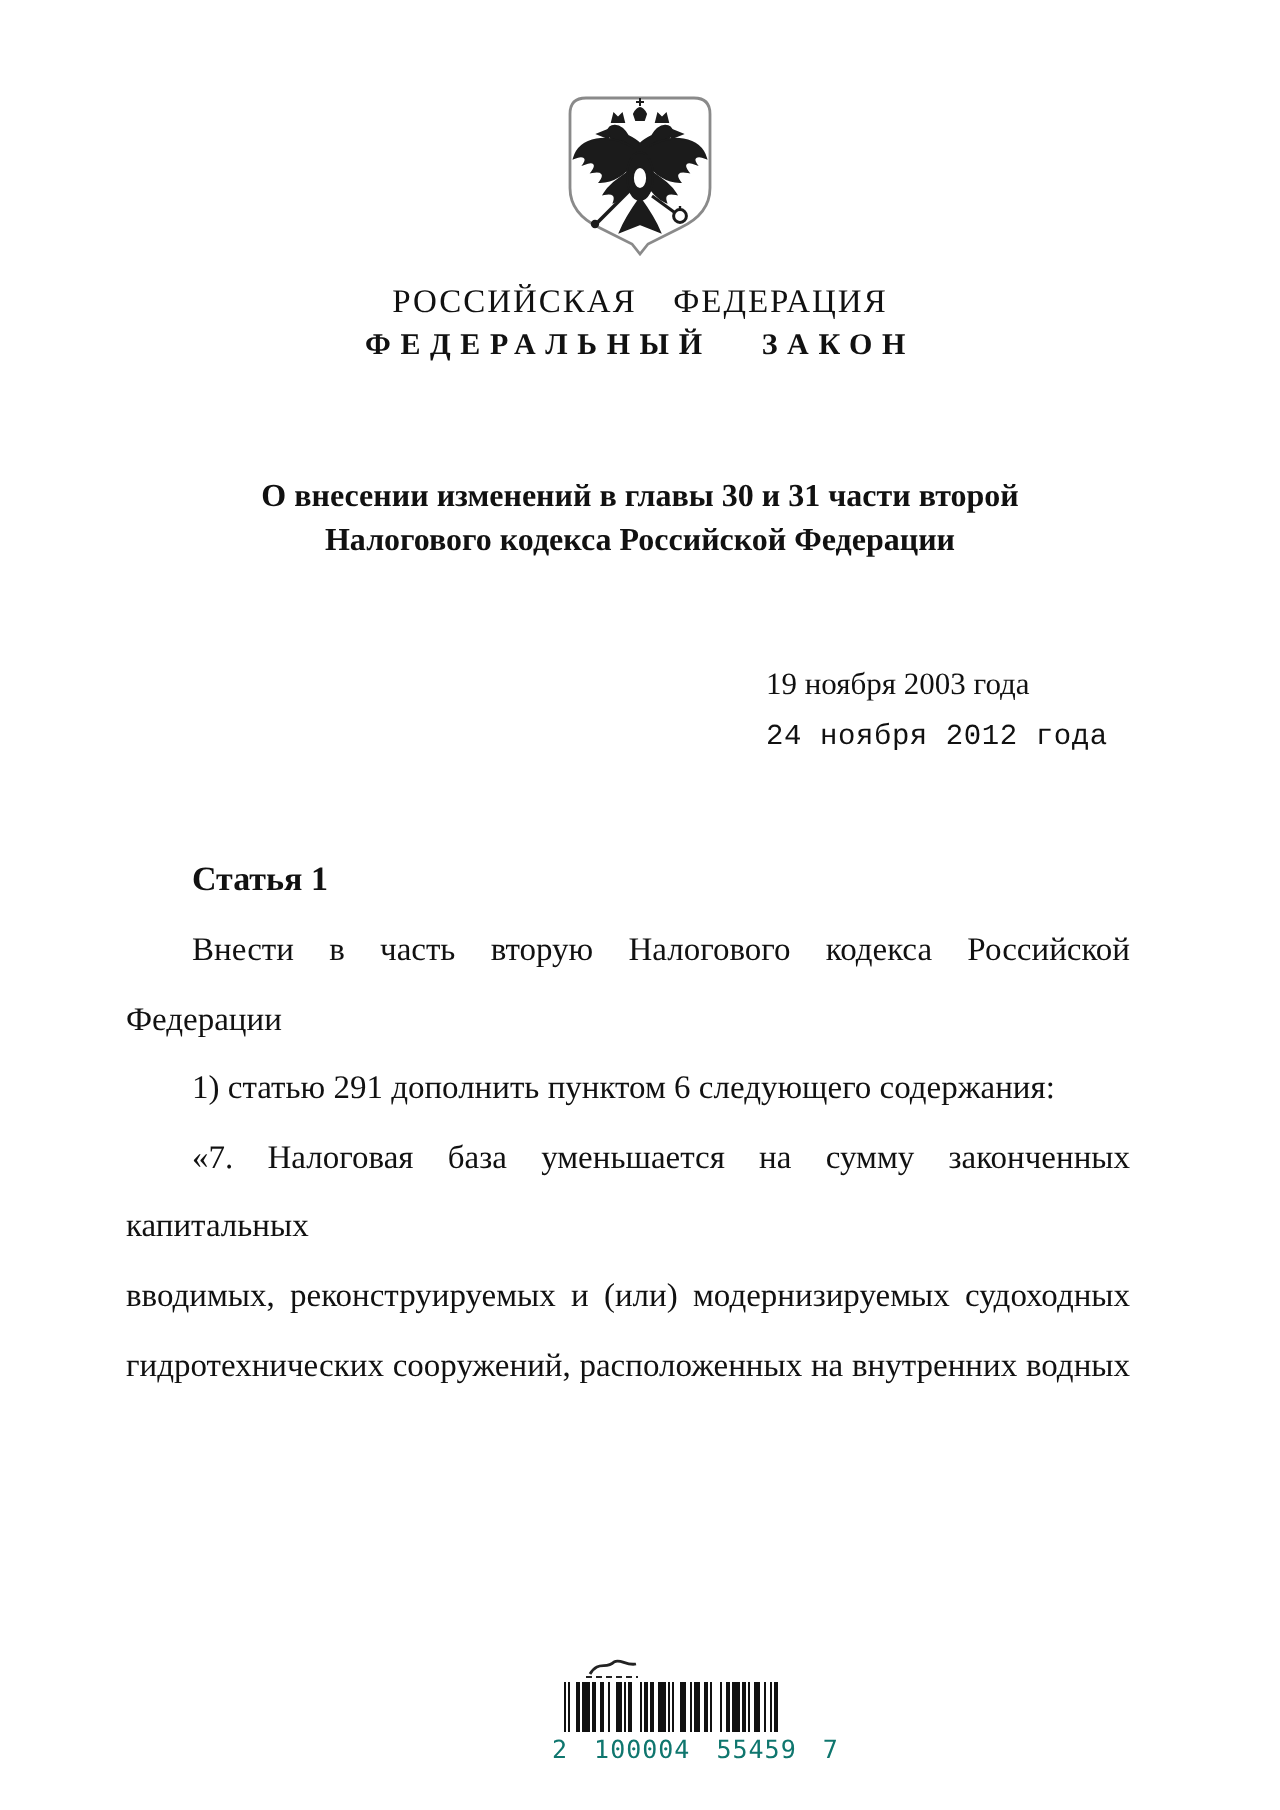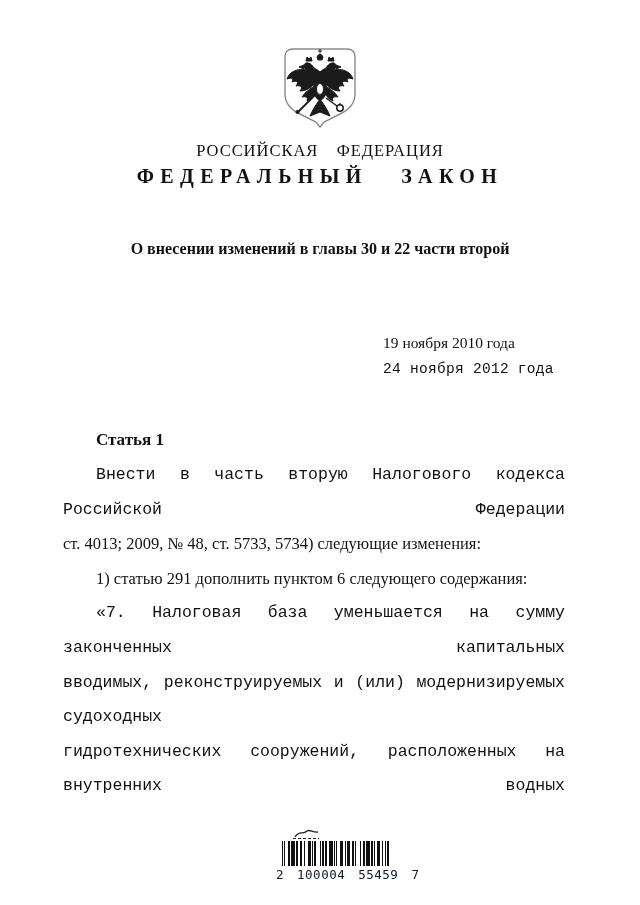--- a/index.html
+++ b/index.html
@@ -15,21 +15,21 @@
   
   .emblem{position:absolute;left:284px;top:48px;width:72px;height:80px;}
   
   .country{
     position:absolute;left:0;top:141px;width:640px;
     text-align:center;font-size:16.5px;font-weight:400;
     letter-spacing:0.06em;word-spacing:0.8em;
   }
   .doctype{
     position:absolute;left:0;top:165px;width:640px;
-    text-align:center;font-size:20px;font-weight:700;
+    text-align:center;font-size:15px;font-weight:700;
     letter-spacing:0.32em;word-spacing:1.1em;
   }
   .subject{
     position:absolute;left:0;top:238px;width:640px;
     text-align:center;font-size:16px;font-weight:700;line-height:22px;
   }
   
   .adopt-row{position:absolute;left:78px;width:500px;font-size:15.5px;}
   .adopt-row .lbl{display:inline-block;}
   .adopt-row .dt{position:absolute;left:305px;top:0;}
@@ -38,35 +38,35 @@
   
   .article-heading{
     position:absolute;left:96px;top:430px;
     font-size:17px;font-weight:700;
   }
   .body-block{
     position:absolute;left:63px;top:458px;width:502px;
     font-size:16.5px;line-height:34.6px;
   }
   .line{width:502px;}
-  .line.just{text-align:justify;text-align-last:justify;font-family:Liberation Mono, monospace;}
+  .line.just{text-align:justify;text-align-last:justify;}
   .line.indent{text-indent:33px;}
   
   .barcode-wrap{position:absolute;left:276px;top:827px;width:118px;height:60px;}
   .barcode-mark{position:absolute;left:16px;top:0;}
   .bars{
     position:absolute;left:6px;top:14px;height:25px;
     display:flex;align-items:stretch;
   }
   .bars .m{height:25px;}
   .bars .b{background:#111;}
   .barcode-digits{
     position:absolute;left:0;top:40px;width:118px;
     font-family:"DejaVu Sans Mono", monospace;
-    font-size:12.5px;color:#0f172a;
+    font-size:12.5px;color:#0f766e;
     letter-spacing:0.5px;word-spacing:5px;
     white-space:nowrap;text-align:center;
   }
 </style>
 </head>
 <body>
 
 <div class="page">
 
   <div class="emblem">
@@ -103,35 +103,35 @@
         <path d="M42,50 L53,58" fill="none" stroke-width="1.5"></path>
         <circle cx="56" cy="60" r="3.2" fill="none" stroke-width="1.5"></circle>
         <path d="M56,55 V57.2" fill="none" stroke-width="1.2"></path>
       </g>
     </svg>
   </div>
 
   <div class="country">РОССИЙСКАЯ ФЕДЕРАЦИЯ</div>
   <div class="doctype">ФЕДЕРАЛЬНЫЙ ЗАКОН</div>
   <div class="subject">
-    <div>О внесении изменений в главы 30 и 22 части второй</div>
+    <div>О внесении изменений в главы 30 и 31 части второй</div>
+    <div>Налогового кодекса Российской Федерации</div>
   </div>
 
   <div class="adopt-row row-duma">
-    <span class="dt">19 ноября 2010 года</span>
+    <span class="dt">19 ноября 2003 года</span>
   </div>
   <div class="adopt-row row-council">
     <span class="dt">24 ноября 2012 года</span>
   </div>
 
   <div class="article-heading">Статья 1</div>
 
   <div class="body-block">
     <div class="line indent just">Внести в часть вторую Налогового кодекса Российской Федерации</div>
-    <div class="line">ст. 4013; 2009, № 48, ст. 5733, 5734) следующие изменения:</div>
     <div class="line indent">1) статью 291 дополнить пунктом 6 следующего содержания:</div>
     <div class="line indent just">«7. Налоговая база уменьшается на сумму законченных капитальных</div>
     <div class="line just">вводимых, реконструируемых и (или) модернизируемых судоходных</div>
     <div class="line just">гидротехнических сооружений, расположенных на внутренних водных</div>
 
   </div>
 
   <div class="barcode-wrap">
     <svg class="barcode-mark" width="30" height="13" viewBox="0 0 30 13" xmlns="http://www.w3.org/2000/svg">
       <path d="M3,10 C7,3 11,8 15,4 C18,2 21,6 26,5" fill="none" stroke="#222" stroke-width="1.4"></path>

